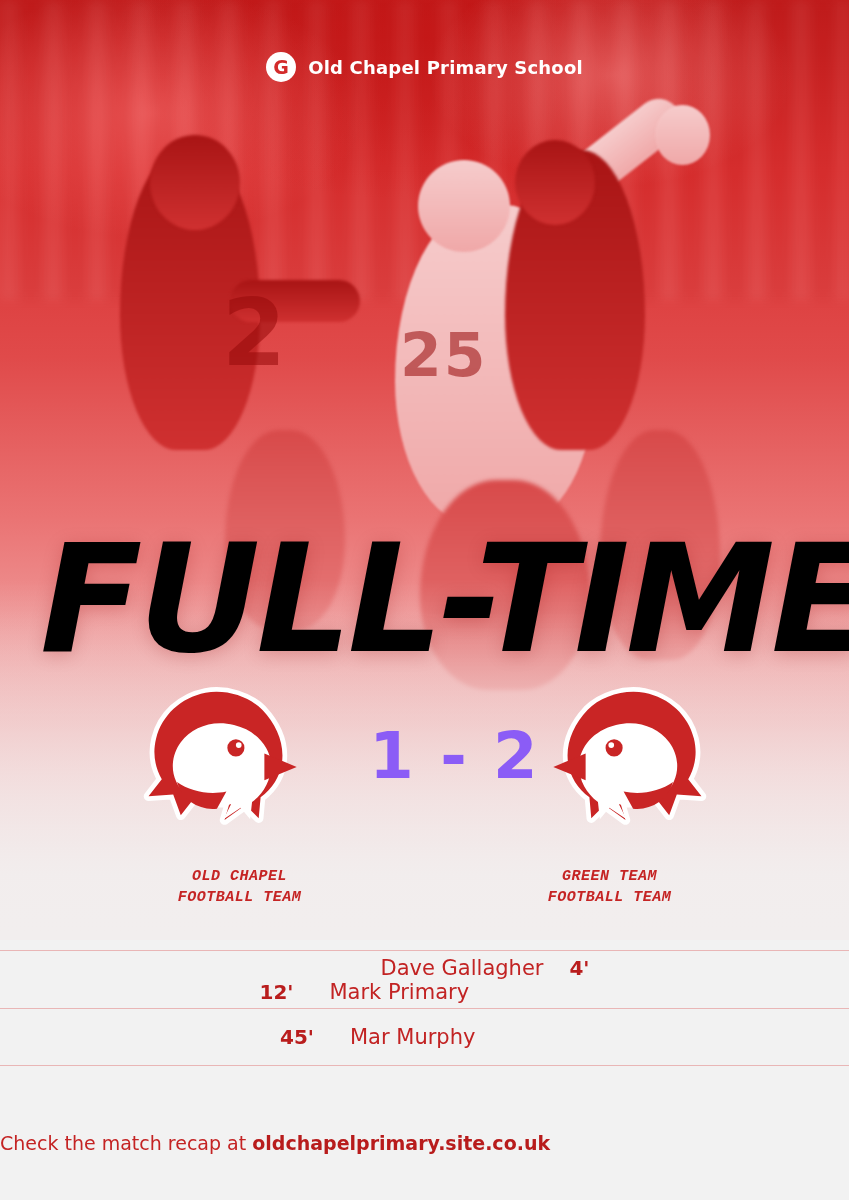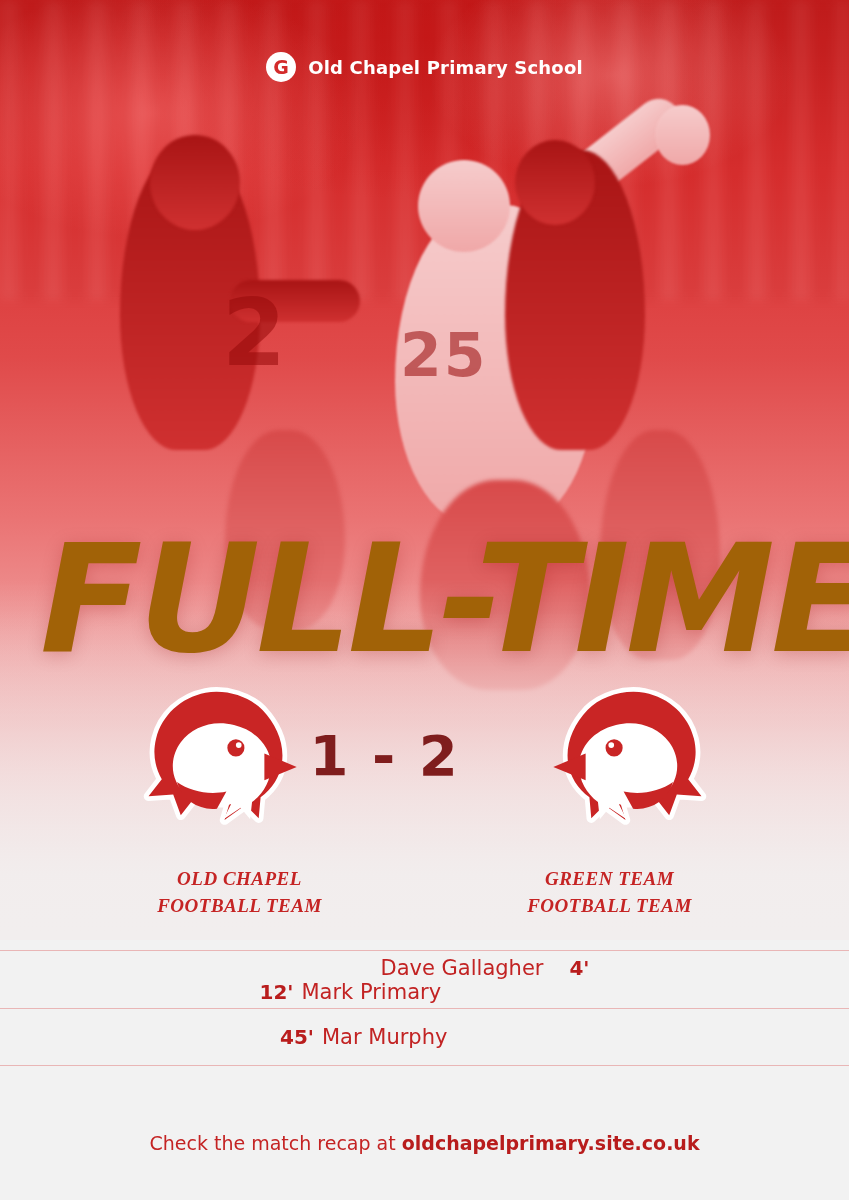--- a/index.html
+++ b/index.html
@@ -101,21 +101,21 @@
     letter-spacing: .2px;
     font-family: "DejaVu Sans", sans-serif;
   }
 
   
   .headline {
     position: absolute;
     top: 530px; left: 0; right: 0;
     text-align: center;
     z-index: 7;
-    color: #a16207;
+    color: #000000;
     font-family: "DejaVu Sans", sans-serif;
     font-weight: 700;
     font-style: italic;
     font-size: 150px;
     line-height: .92;
     letter-spacing: -4px;
     text-shadow: 0 3px 18px rgba(140,0,0,.22);
     white-space: nowrap;
     margin-left: 40px;
   }
@@ -130,42 +130,42 @@
     justify-content: center;
     z-index: 8;
   }
   .crest {
     width: 190px; height: 175px;
     position: relative;
     flex: none;
   }
   .score {
     width: 230px;
-    text-align: left;
-    color: #7f1d1d;
-    font-family: "DejaVu Sans", sans-serif;
-    font-weight: 700;
-    font-size: 56px;
+    text-align: right;
+    color: #8b5cf6;
+    font-family: "DejaVu Sans", sans-serif;
+    font-weight: 700;
+    font-size: 64px;
     letter-spacing: 2px;
   }
   .team-names {
     position: absolute;
     top: 866px; left: 0; right: 0;
     display: flex;
     justify-content: center;
     z-index: 8;
   }
   .team-name {
     width: 310px;
     text-align: center;
     color: #c52424;
-    font-family: Liberation Serif, serif;
+    font-family: Liberation Mono, monospace;
     font-weight: 700;
     font-style: italic;
-    font-size: 19px;
+    font-size: 15px;
     line-height: 1.42;
     letter-spacing: .5px;
   }
   .team-gap { width: 60px; }
 
   
   .scorers {
     position: absolute;
     top: 950px; left: 0; right: 0;
     z-index: 8;
@@ -176,39 +176,38 @@
     display: flex;
     align-items: center;
     justify-content: center;
     flex-direction: column;
   }
   .scorer-row:last-child { border-bottom: 1px solid #e9b6b6; padding-left: 41px; }
   .sc-left, .sc-right {
     display: flex; align-items: center;
   }
   .sc-left { width: 330px; justify-content: flex-end; gap: 26px; }
-  .sc-right { width: 330px; justify-content: flex-start; gap: 8px; }
+  .sc-right { width: 330px; justify-content: flex-start; gap: 36px; }
   .sc-center { width: 18px; }
   .sc-name {
     color: #c22323;
     font-size: 21px;
     font-family: "DejaVu Sans", sans-serif;
   }
   .sc-min {
     color: #b91d1d;
     font-size: 20px;
     font-weight: 700;
     font-family: "DejaVu Sans", sans-serif;
   }
 
   
   .footer {
     position: absolute;
     bottom: 46px; left: 0; right: 0;
-    text-align: center;
     z-index: 8;
     color: #c42323;
     font-size: 19px;
     font-family: "DejaVu Sans", sans-serif;
     margin-top: 24px;
   }
   .footer b { font-weight: 700; }
   .footer .ft-link { color: #b81c1c; }
 </style>
 </head>

